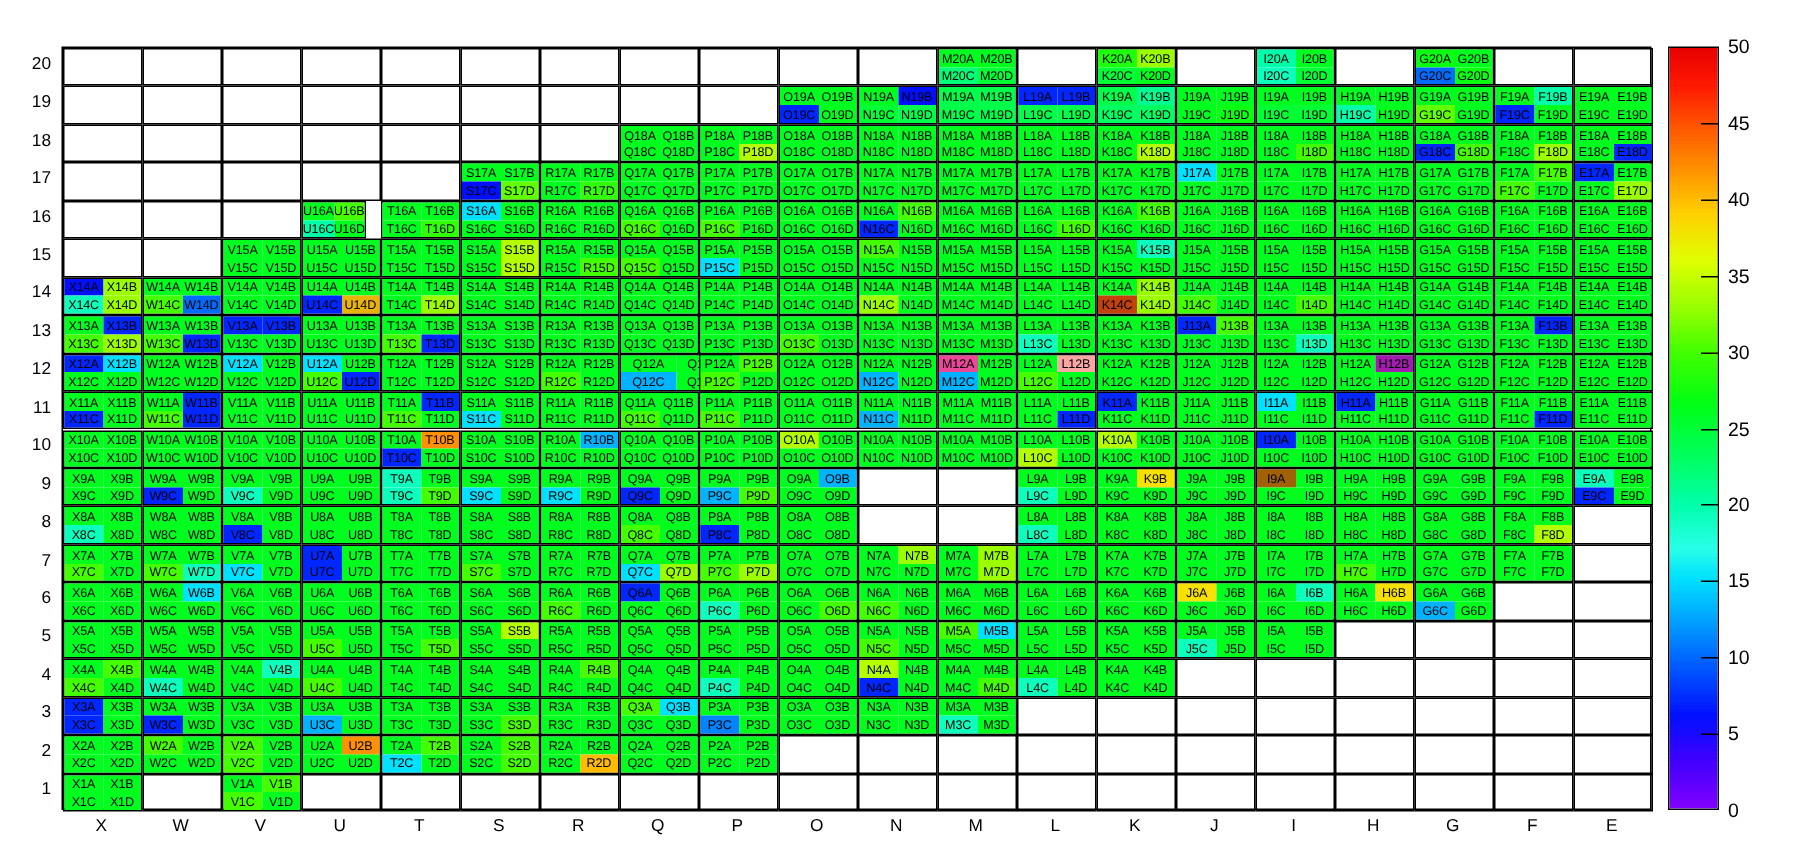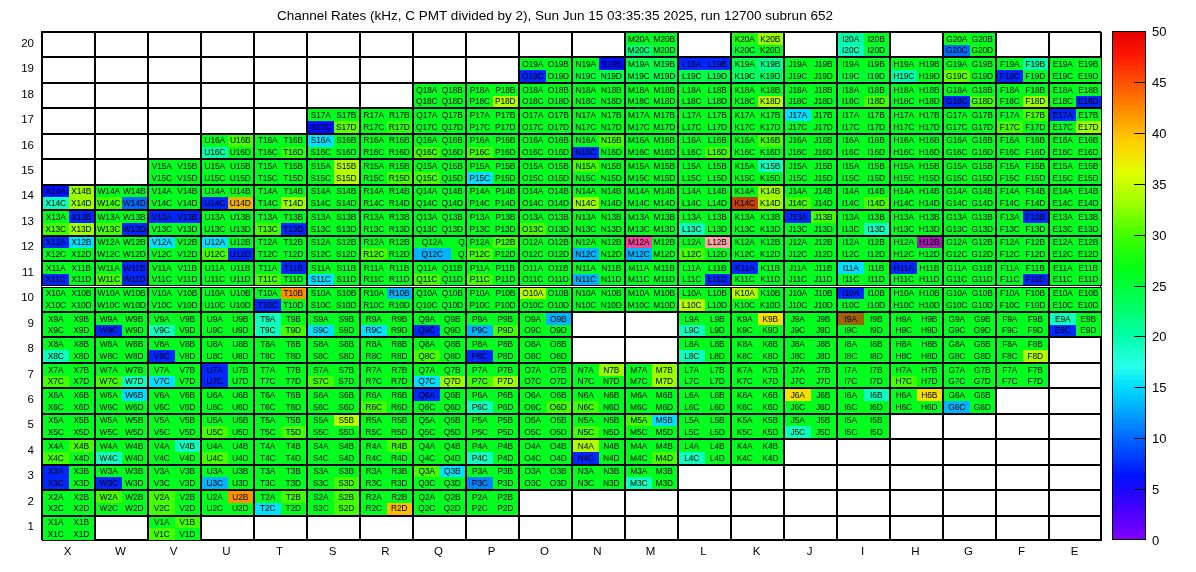--- a/index.html
+++ b/index.html
@@ -35,21 +35,20 @@
   #cbar .band{position:absolute;left:0;width:100%;}
   .cbtick{position:absolute;left:1112px;width:34px;height:1px;background:#000;}
   .cblabel{position:absolute;left:1152px;font-size:13px;color:#000;
            transform:translateY(-50%);}
 </style>
 </head>
 <body>
 
 <div id="root">
 
-  <div id="title">Channel Rates (kHz, C PMT divided by 2), Sun Jun 15 03:35:35 2025, run 12700 subrun 652</div>
 
   <div id="plot">
       <div class="colcell" style="left: 0px; top: 0px; width: 53px; height: 25.45px;"></div>
       <div class="colcell" style="left: 0px; top: 25.45px; width: 53px; height: 25.45px;"></div>
       <div class="colcell" style="left: 0px; top: 50.9px; width: 53px; height: 25.45px;"></div>
       <div class="colcell" style="left: 0px; top: 76.35px; width: 53px; height: 25.45px;"></div>
       <div class="colcell" style="left: 0px; top: 101.8px; width: 53px; height: 25.45px;"></div>
       <div class="colcell" style="left: 0px; top: 127.25px; width: 53px; height: 25.45px;"></div>
       <div class="colcell" style="left: 0px; top: 152.7px; width: 53px; height: 25.45px;">
         <div class="quad qA" style="background: rgb(0, 16, 255);">X14A</div>
@@ -312,21 +311,21 @@
       <div class="colcell" style="left: 106px; top: 483.55px; width: 53px; height: 25.45px;">
         <div class="quad qA" style="background: rgb(0, 255, 31);">V1A</div>
         <div class="quad qB" style="background: rgb(68, 255, 0);">V1B</div>
         <div class="quad qC" style="background: rgb(68, 255, 0);">V1C</div>
         <div class="quad qD" style="background: rgb(0, 255, 31);">V1D</div>
       </div>
       <div class="colcell" style="left: 159px; top: 0px; width: 53px; height: 25.45px;"></div>
       <div class="colcell" style="left: 159px; top: 25.45px; width: 53px; height: 25.45px;"></div>
       <div class="colcell" style="left: 159px; top: 50.9px; width: 53px; height: 25.45px;"></div>
       <div class="colcell" style="left: 159px; top: 76.35px; width: 53px; height: 25.45px;"></div>
-      <div class="colcell" style="left: 159px; top: 101.8px; width: 53px; height: 25.45px;">
+      <div class="colcell" style="left: 159px; top: 101.8px; width: 43px; height: 25.45px;">
         <div class="quad qA" style="background: rgb(0, 255, 31);">U16A</div>
         <div class="quad qB" style="background: rgb(68, 255, 0);">U16B</div>
         <div class="quad qC" style="background: rgb(0, 255, 168);">U16C</div>
         <div class="quad qD" style="background: rgb(0, 255, 31);">U16D</div>
       </div>
       <div class="colcell" style="left: 159px; top: 127.25px; width: 53px; height: 25.45px;">
         <div class="quad qA" style="background: rgb(0, 255, 31);">U15A</div>
         <div class="quad qB" style="background: rgb(0, 255, 31);">U15B</div>
         <div class="quad qC" style="background: rgb(0, 255, 31);">U15C</div>
         <div class="quad qD" style="background: rgb(0, 255, 31);">U15D</div>

